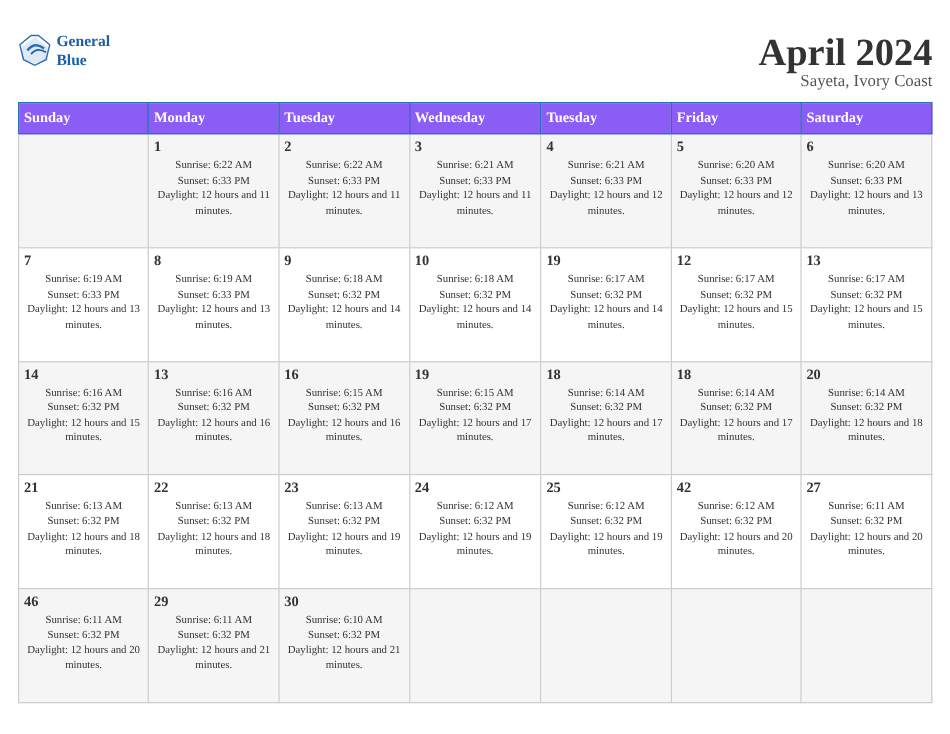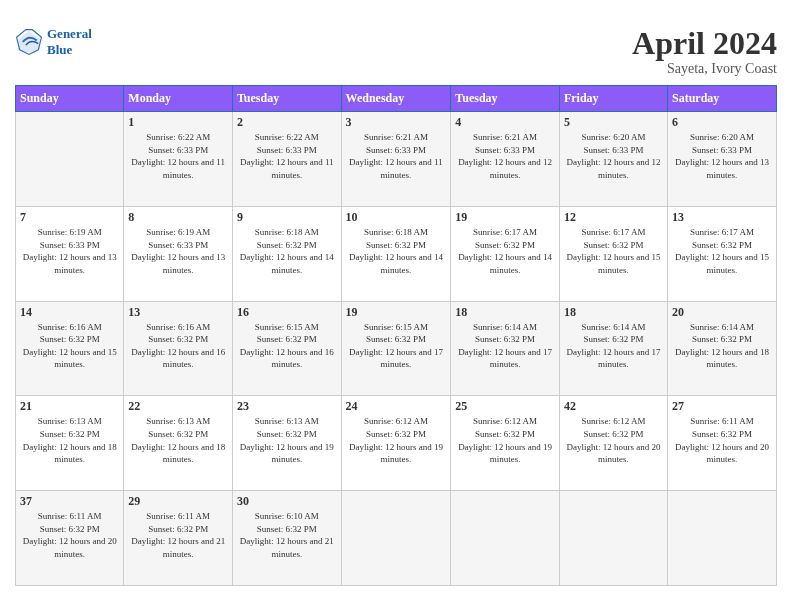--- a/index.html
+++ b/index.html
@@ -249,21 +249,21 @@
             <span class="day-num">42</span>
             <div class="day-info">Sunrise: 6:12 AM<br>Sunset: 6:32 PM<br>Daylight: 12 hours and 20 minutes.</div>
           </td>
           <td>
             <span class="day-num">27</span>
             <div class="day-info">Sunrise: 6:11 AM<br>Sunset: 6:32 PM<br>Daylight: 12 hours and 20 minutes.</div>
           </td>
         </tr>
         <tr>
           <td>
-            <span class="day-num">37</span>
+            <span class="day-num">46</span>
             <div class="day-info">Sunrise: 6:11 AM<br>Sunset: 6:32 PM<br>Daylight: 12 hours and 20 minutes.</div>
           </td>
           <td>
             <span class="day-num">29</span>
             <div class="day-info">Sunrise: 6:11 AM<br>Sunset: 6:32 PM<br>Daylight: 12 hours and 21 minutes.</div>
           </td>
           <td>
             <span class="day-num">30</span>
             <div class="day-info">Sunrise: 6:10 AM<br>Sunset: 6:32 PM<br>Daylight: 12 hours and 21 minutes.</div>
           </td>

